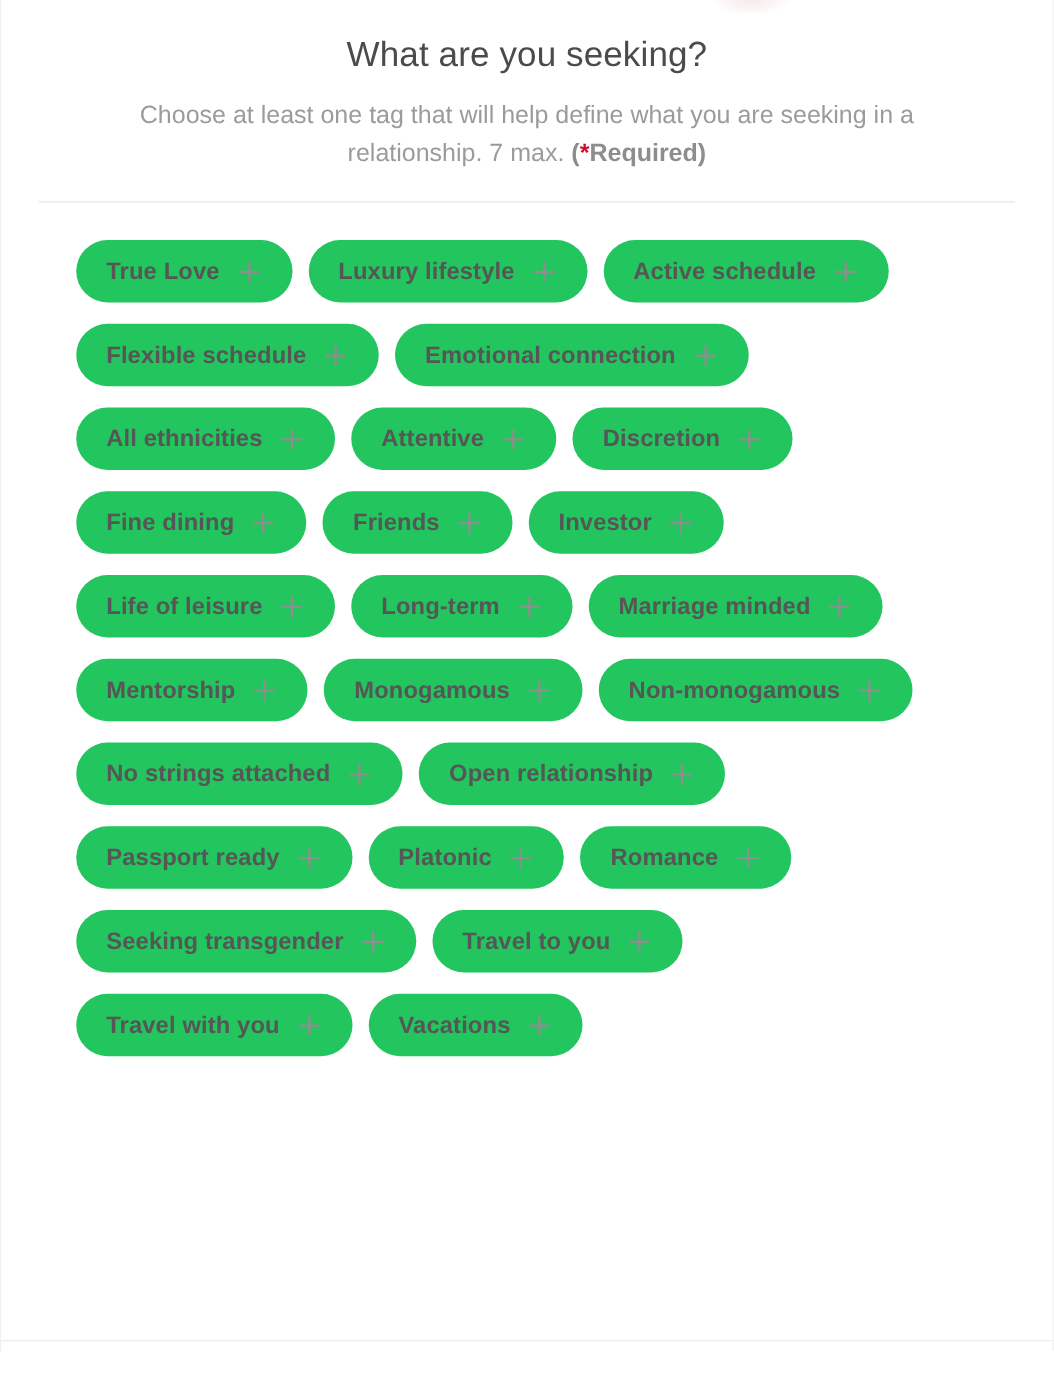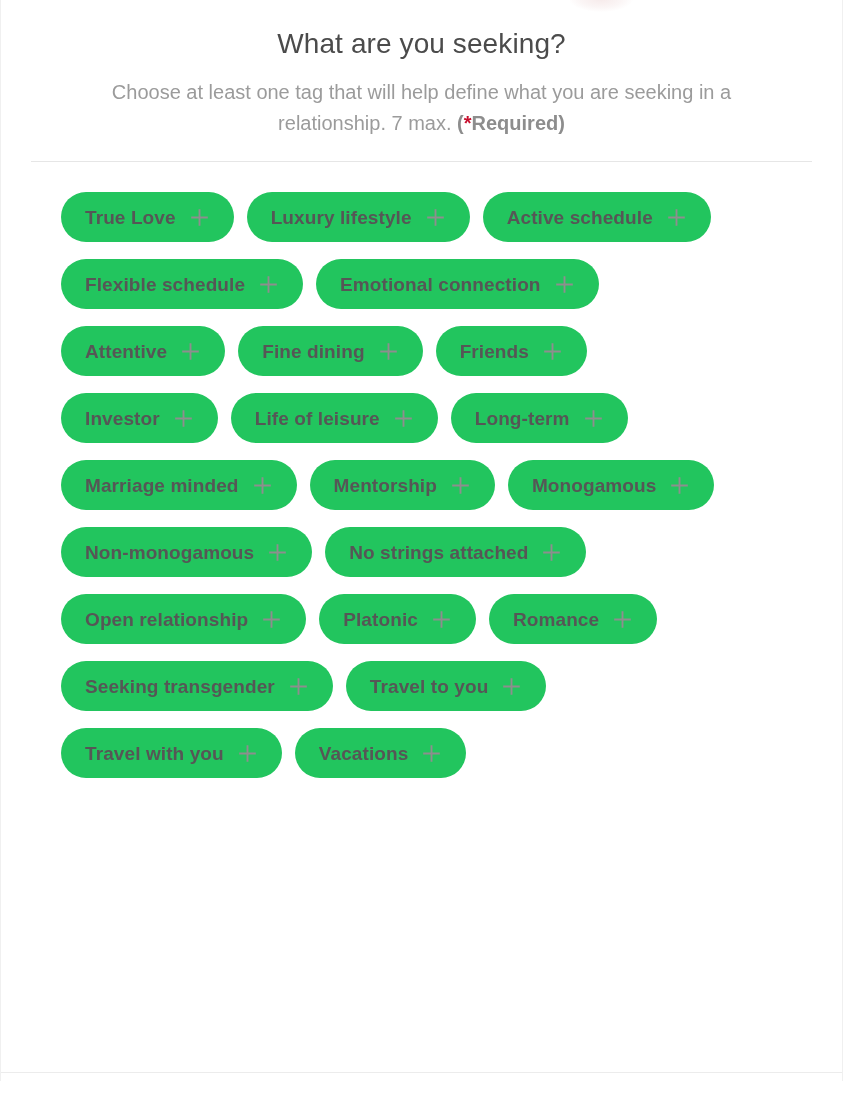--- a/index.html
+++ b/index.html
@@ -177,28 +177,44 @@
       </button>
       <button class="tag" type="button" aria-pressed="false">
         <span class="tag-label">Emotional connection</span>
         <span class="plus-icon">
           <svg viewBox="0 0 21 21" aria-hidden="true">
             <path d="M10.5 2.2 V18.8 M2.2 10.5 H18.8" stroke="currentColor" stroke-width="1.9" stroke-linecap="butt" fill="none"></path>
           </svg>
         </span>
       </button>
       <button class="tag" type="button" aria-pressed="false">
+        <span class="tag-label">All ethnicities</span>
+        <span class="plus-icon">
+          <svg viewBox="0 0 21 21" aria-hidden="true">
+            <path d="M10.5 2.2 V18.8 M2.2 10.5 H18.8" stroke="currentColor" stroke-width="1.9" stroke-linecap="butt" fill="none"></path>
+          </svg>
+        </span>
+      </button>
+      <button class="tag" type="button" aria-pressed="false">
         <span class="tag-label">Attentive</span>
         <span class="plus-icon">
           <svg viewBox="0 0 21 21" aria-hidden="true">
             <path d="M10.5 2.2 V18.8 M2.2 10.5 H18.8" stroke="currentColor" stroke-width="1.9" stroke-linecap="butt" fill="none"></path>
           </svg>
         </span>
       </button>
       <button class="tag" type="button" aria-pressed="false">
+        <span class="tag-label">Discretion</span>
+        <span class="plus-icon">
+          <svg viewBox="0 0 21 21" aria-hidden="true">
+            <path d="M10.5 2.2 V18.8 M2.2 10.5 H18.8" stroke="currentColor" stroke-width="1.9" stroke-linecap="butt" fill="none"></path>
+          </svg>
+        </span>
+      </button>
+      <button class="tag" type="button" aria-pressed="false">
         <span class="tag-label">Fine dining</span>
         <span class="plus-icon">
           <svg viewBox="0 0 21 21" aria-hidden="true">
             <path d="M10.5 2.2 V18.8 M2.2 10.5 H18.8" stroke="currentColor" stroke-width="1.9" stroke-linecap="butt" fill="none"></path>
           </svg>
         </span>
       </button>
       <button class="tag" type="button" aria-pressed="false">
         <span class="tag-label">Friends</span>
         <span class="plus-icon">
@@ -266,20 +282,28 @@
       <button class="tag" type="button" aria-pressed="false">
         <span class="tag-label">No strings attached</span>
         <span class="plus-icon">
           <svg viewBox="0 0 21 21" aria-hidden="true">
             <path d="M10.5 2.2 V18.8 M2.2 10.5 H18.8" stroke="currentColor" stroke-width="1.9" stroke-linecap="butt" fill="none"></path>
           </svg>
         </span>
       </button>
       <button class="tag" type="button" aria-pressed="false">
         <span class="tag-label">Open relationship</span>
+        <span class="plus-icon">
+          <svg viewBox="0 0 21 21" aria-hidden="true">
+            <path d="M10.5 2.2 V18.8 M2.2 10.5 H18.8" stroke="currentColor" stroke-width="1.9" stroke-linecap="butt" fill="none"></path>
+          </svg>
+        </span>
+      </button>
+      <button class="tag" type="button" aria-pressed="false">
+        <span class="tag-label">Passport ready</span>
         <span class="plus-icon">
           <svg viewBox="0 0 21 21" aria-hidden="true">
             <path d="M10.5 2.2 V18.8 M2.2 10.5 H18.8" stroke="currentColor" stroke-width="1.9" stroke-linecap="butt" fill="none"></path>
           </svg>
         </span>
       </button>
       <button class="tag" type="button" aria-pressed="false">
         <span class="tag-label">Platonic</span>
         <span class="plus-icon">
           <svg viewBox="0 0 21 21" aria-hidden="true">

